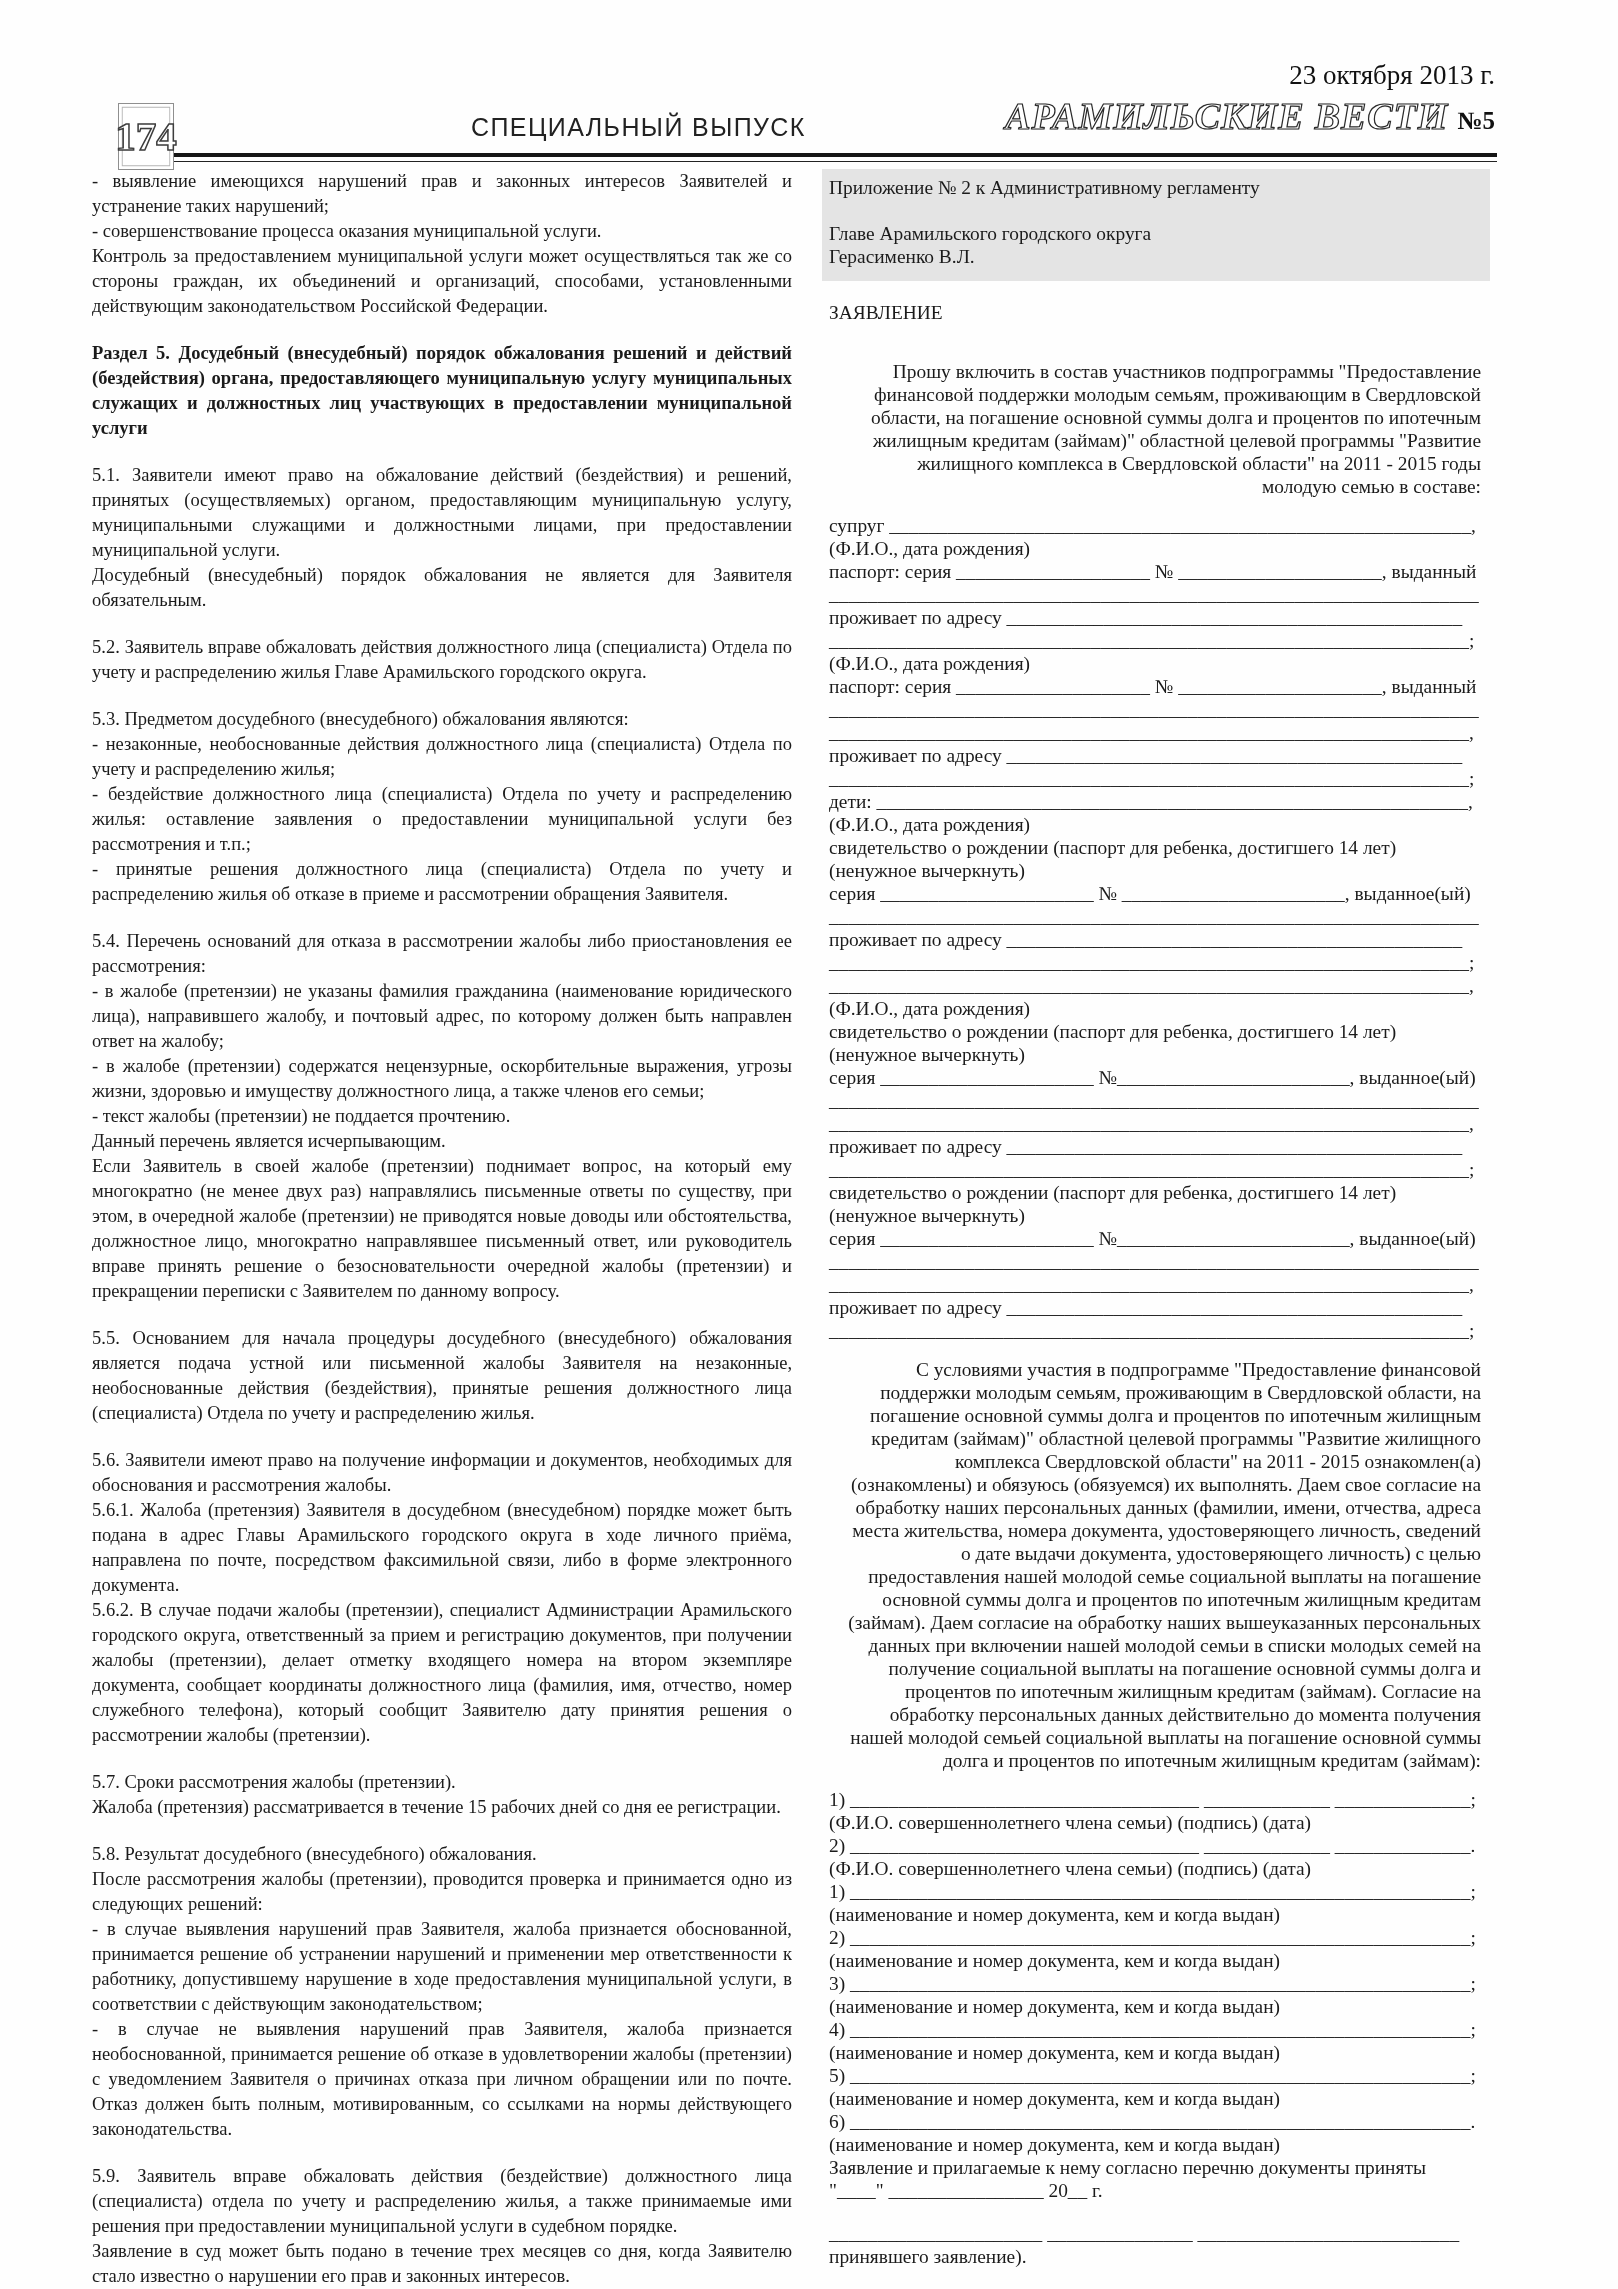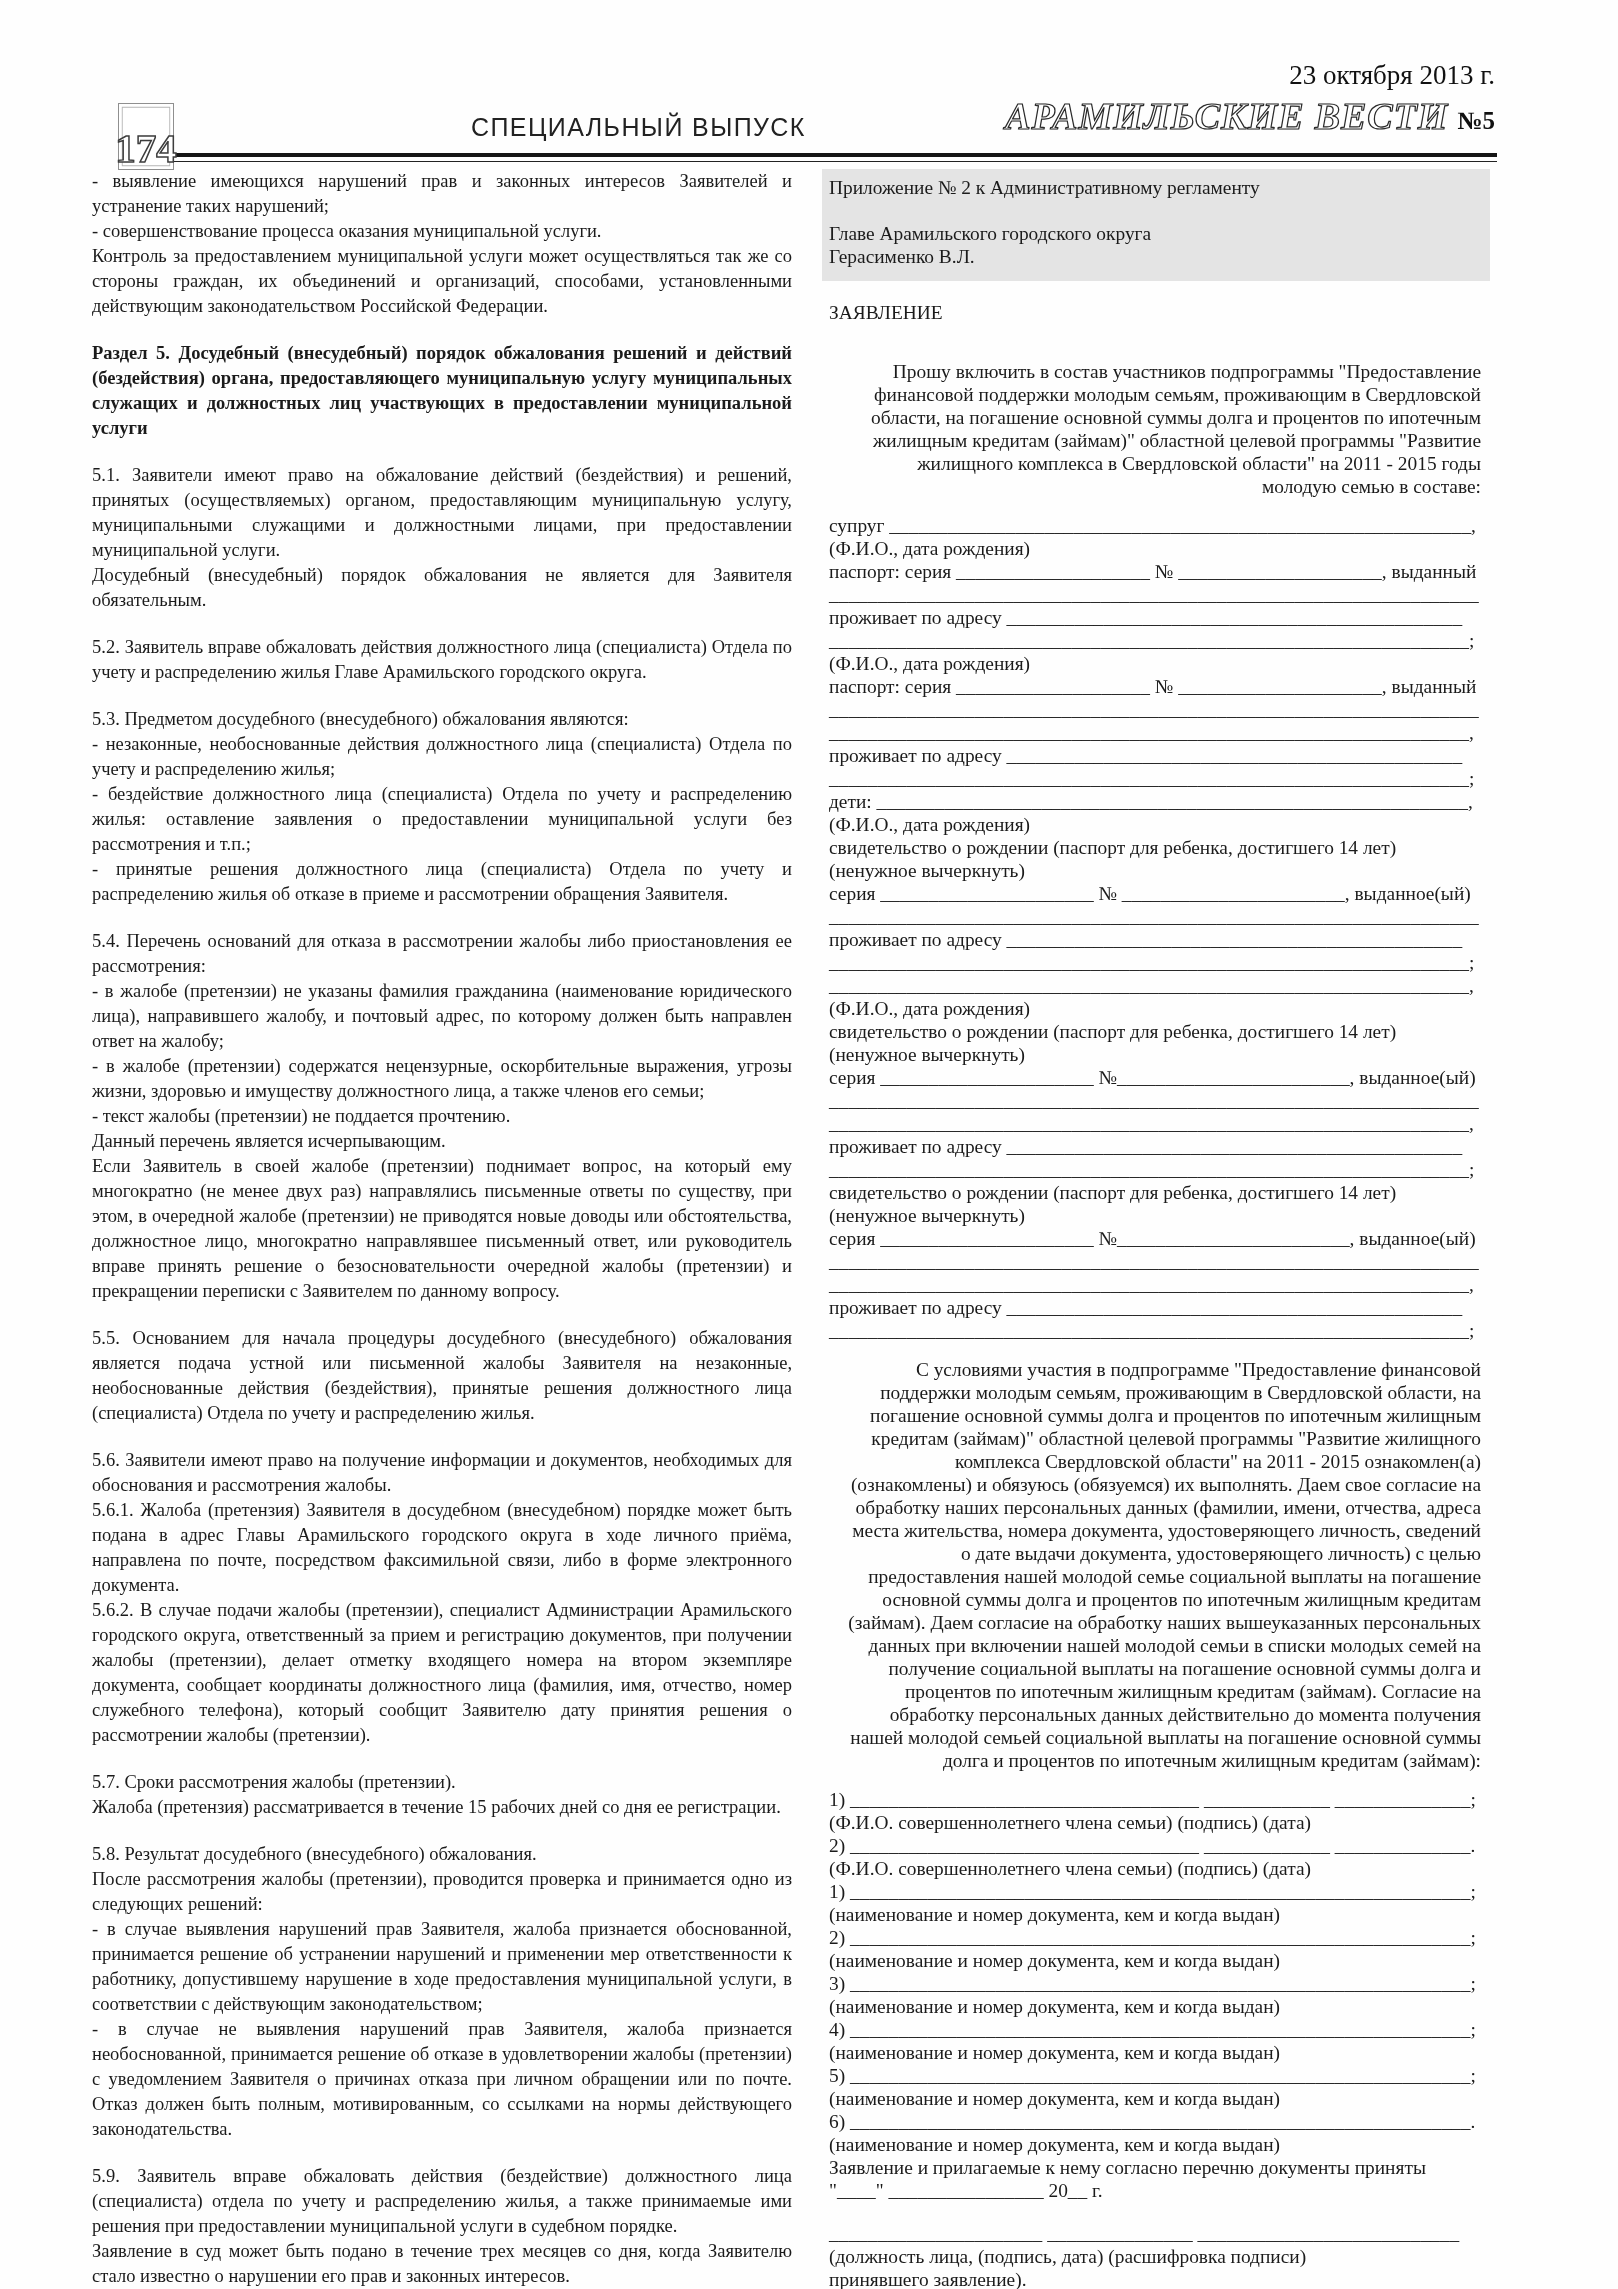--- a/index.html
+++ b/index.html
@@ -9,21 +9,21 @@
     background:#fefefe;
     overflow:hidden;
     font-family:"Liberation Serif", serif;
     color:#1b1b1b;
   }
   
   .pagenum-box{
     position:absolute;left:118px;top:103px;width:54px;height:65px;
     background:#fff;border:1.8px solid #8f8f8f;
     box-shadow:inset 0 0 0 2.8px #fff, inset 0 0 0 3.7px #b5b5b5;
-    display:flex;align-items:flex-end;justify-content:center;
+    display:flex;align-items:center;justify-content:center;
     z-index:3;
   }
   .pagenum{
     font-family:"Liberation Serif", serif;
     font-size:41px;font-weight:700;line-height:1;
     color:#ffffff;-webkit-text-stroke:1.5px #3d3d3d;text-shadow:0 0 0.9px #3d3d3d;
   }
   .rule{
     position:absolute;left:120px;right:122px;top:153px;
     height:3.7px;border-top:4.6px solid #151515;border-bottom:1.8px solid #222;
@@ -176,17 +176,16 @@
       <div class="fline">4) ________________________________________________________________;</div>
       <div class="fline">(наименование и номер документа, кем и когда выдан)</div>
       <div class="fline">5) ________________________________________________________________;</div>
       <div class="fline">(наименование и номер документа, кем и когда выдан)</div>
       <div class="fline">6) ________________________________________________________________.</div>
       <div class="fline">(наименование и номер документа, кем и когда выдан)</div>
       <div class="fline">Заявление и прилагаемые к нему согласно перечню документы приняты</div>
       <div class="fline">"____" ________________  20__ г.</div>
       <div class="gap"></div>
       <div class="fline">______________________ _______________ ___________________________</div>
-      <div class="fline">(должность лица, (подпись, дата) (расшифровка подписи)</div>
       <div class="fline">принявшего заявление).</div>
     </div>
 </div>
 
 
 </body></html>

